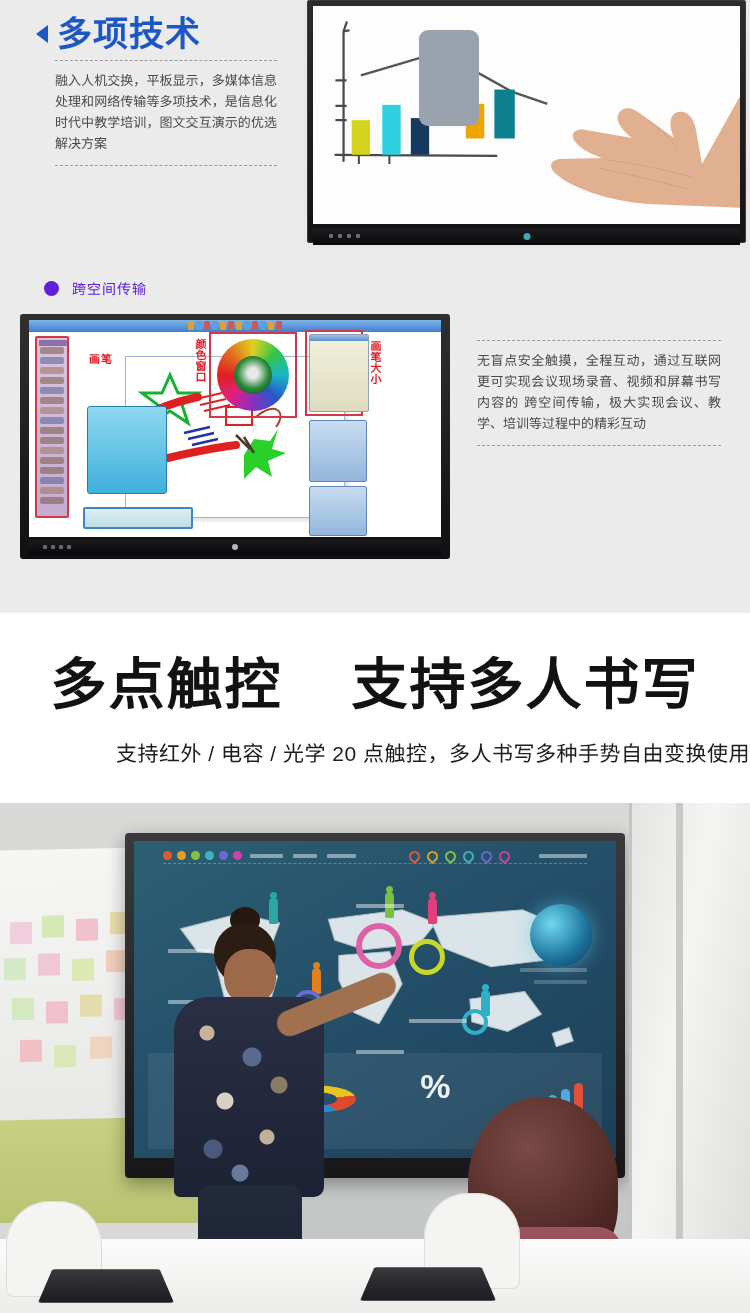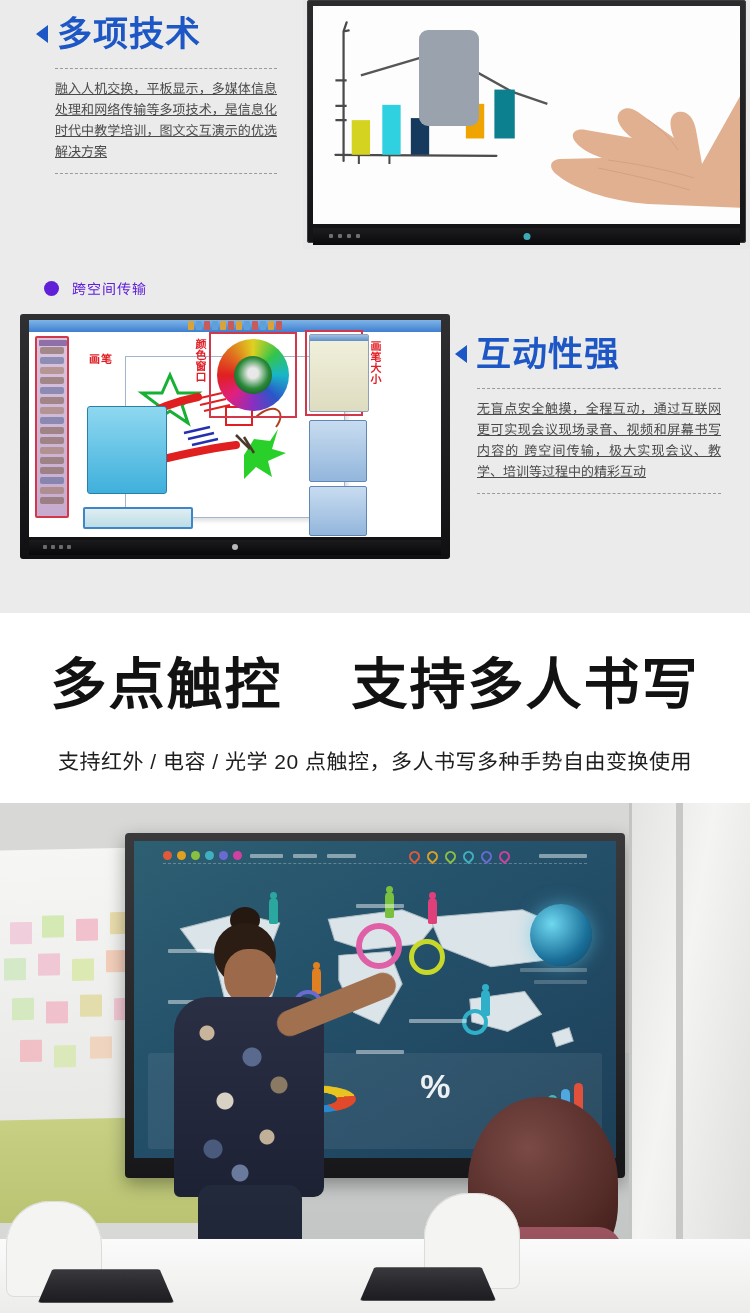--- a/index.html
+++ b/index.html
@@ -24,26 +24,25 @@
   .feat-head{display:flex;align-items:center;gap:9px;padding-left:36px;}
   .tri-left{
     width:0;height:0;border-top:9px solid transparent;border-bottom:9px solid transparent;
     border-right:12px solid #1d57c6;flex:0 0 auto;
   }
   .feat-title{
     font-size:35px;font-weight:bold;color:#1d57c6;letter-spacing:1px;
     line-height:1.15;white-space:nowrap;
   }
   .feat-body{
-    margin-top:14px;margin-left:55px;width:222px;
+    margin-top:6px;margin-left:55px;width:222px;
     border-top:1px dashed #9a9a9a;border-bottom:1px dashed #9a9a9a;
     padding:9px 0 11px 0;
     font-size:13px;line-height:1.62;color:#4a4a4a;
     text-align:justify;
-    text-decoration:underline;
   }
 
   
   .disp-top{
     position:absolute;left:303px;top:0;width:447px;height:249px;
     background:#e8e8e8;overflow:hidden;
   }
   .disp-top .bezel{
     position:absolute;left:4px;top:0;width:439px;height:243px;
     background:linear-gradient(#2c2c2e,#131315);
@@ -172,21 +171,21 @@
   .feat-inter .feat-body{margin-left:22px;width:244px;}
 
   
   .headline-band{position:absolute;left:0;top:613px;width:750px;height:190px;background:#ffffff;}
   .headline{
     text-align:center;font-size:56px;font-weight:bold;color:#121212;
     letter-spacing:2px;margin-top:44px;line-height:1;white-space:nowrap;
   }
   .headline .gap{display:inline-block;width:34px;}
   .subline{
-    text-align:center;font-size:21px;color:#1d1d1d;margin-top:32px;
+    text-align:right;font-size:21px;color:#1d1d1d;margin-top:24px;
     letter-spacing:.5px;white-space:nowrap;
   }
 
   
   .photo-band{
     position:absolute;left:0;top:803px;width:750px;height:510px;overflow:hidden;
     background:#d8d8d6;
   }
   .room{position:absolute;inset:0;}
   .sticky-wall{
@@ -443,24 +442,20 @@
           <i></i>
             <i></i>
             <i></i>
             <i></i>
         </span>
         <span class="logo"></span>
       </div>
     </div>
 
     <div class="feat-inter">
-      <div class="feat-head">
-        <span class="tri-left"></span>
-        <span class="feat-title">互动性强</span>
-      </div>
       <div class="feat-body">无盲点安全触摸，全程互动，通过互联网更可实现会议现场录音、视频和屏幕书写内容的 跨空间传输，极大实现会议、教学、培训等过程中的精彩互动</div>
     </div>
   </div>
 
   <div class="headline-band">
     <div class="headline">
       <span>多点触控</span>
       <span class="gap"></span>
       <span>支持多人书写</span>
     </div>

